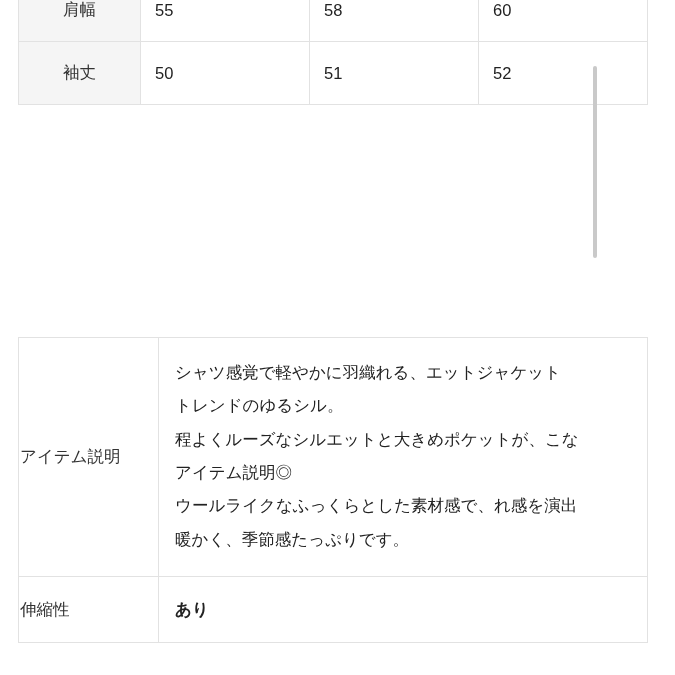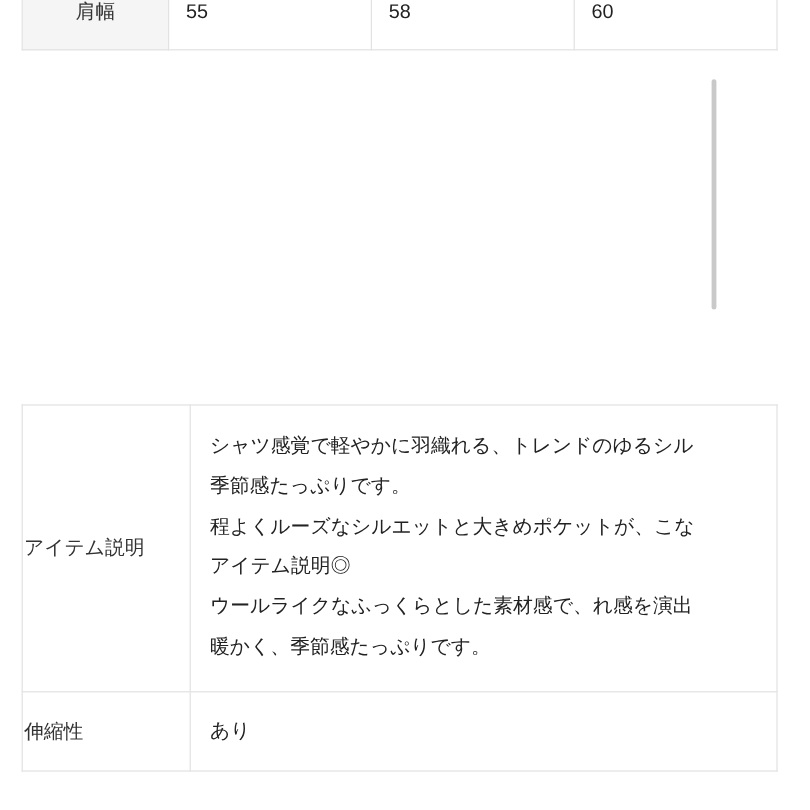--- a/index.html
+++ b/index.html
@@ -81,20 +81,21 @@
     line-height: 2.02;
     color: #222;
     text-align: left;
   }
   .desc-table tr.stretch td {
     height: 66px;
   }
   .desc-table tr.stretch td.body {
     padding: 16px 16px;
     vertical-align: middle;
+    font-weight: bold;
   }
   .desc-line {
     display: block;
     white-space: nowrap;
   }
 
   
   .scrollbar-track {
     position: absolute;
     right: 0;
@@ -119,30 +120,36 @@
 <div class="page">
 
   <table class="size-table">
     <tbody>
       <tr>
         <td class="label">肩幅</td>
         <td class="val">55</td>
         <td class="val">58</td>
         <td class="val">60</td>
       </tr>
+      <tr>
+        <td class="label">袖丈</td>
+        <td class="val">50</td>
+        <td class="val">51</td>
+        <td class="val">52</td>
+      </tr>
     </tbody>
   </table>
 
   <table class="desc-table">
     <tbody>
       <tr>
         <td class="label">アイテム説明</td>
         <td class="body">
-          <span class="desc-line">シャツ感覚で軽やかに羽織れる、トレンドのゆるシル</span>
-          <span class="desc-line">季節感たっぷりです。</span>
+          <span class="desc-line">シャツ感覚で軽やかに羽織れる、エットジャケット</span>
+          <span class="desc-line">トレンドのゆるシル。</span>
           <span class="desc-line">程よくルーズなシルエットと大きめポケットが、こな</span>
           <span class="desc-line">アイテム説明◎</span>
           <span class="desc-line">ウールライクなふっくらとした素材感で、れ感を演出</span>
           <span class="desc-line">暖かく、季節感たっぷりです。</span>
         </td>
       </tr>
       <tr class="stretch">
         <td class="label">伸縮性</td>
         <td class="body">あり</td>
       </tr>

